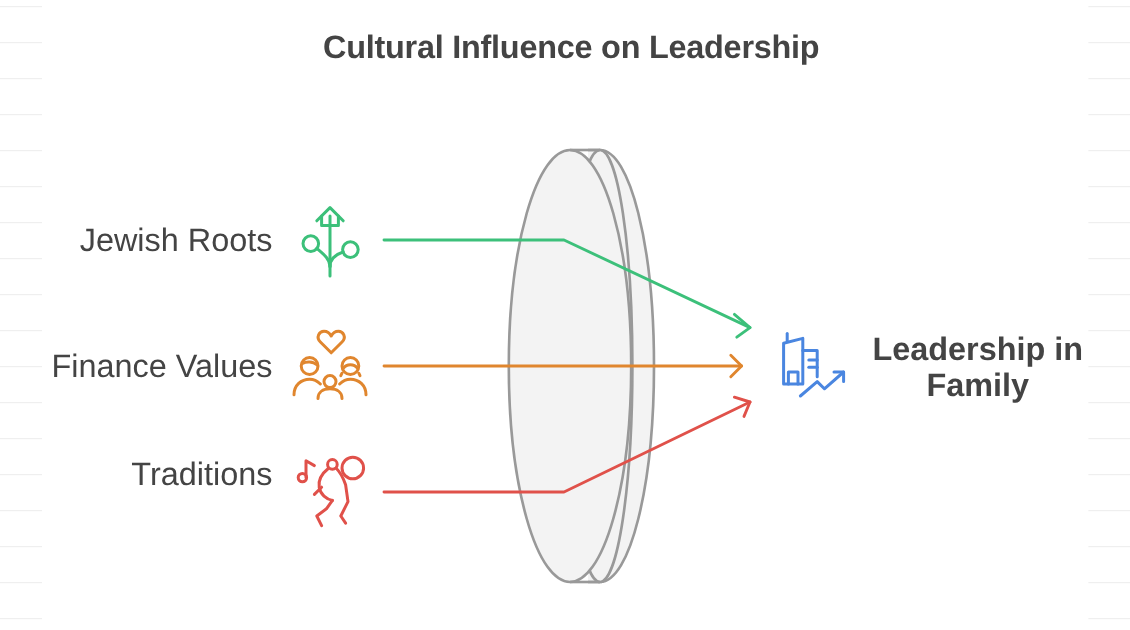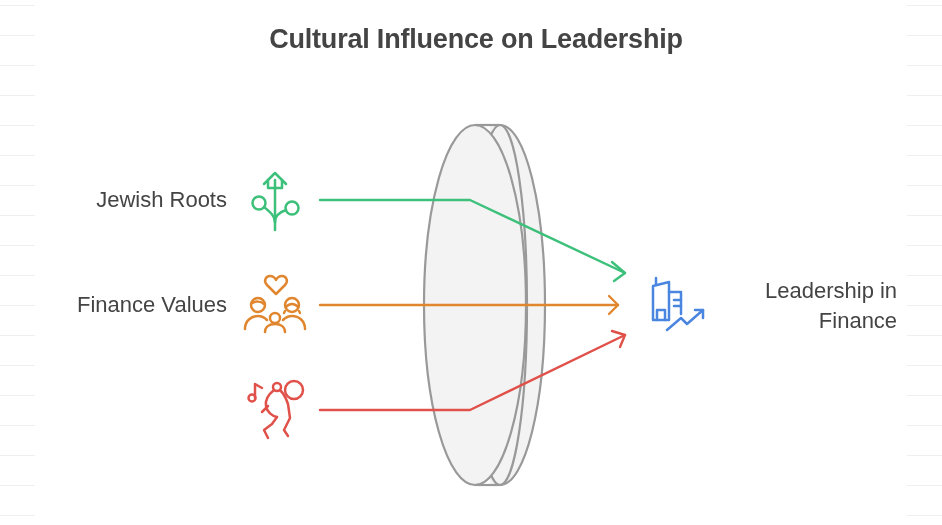--- a/index.html
+++ b/index.html
@@ -2,23 +2,23 @@
 <html><head>
 <meta charset="utf-8">
 <style>
   html, body { margin: 0; padding: 0; background: #ffffff; }
   body { width: 942px; height: 525px; position: relative; overflow: hidden; font-family: "Liberation Sans", sans-serif; }
   .edge-lines { position: absolute; top: 0; width: 35px; height: 525px; }
   .edge-left { left: 0; }
   .edge-right { right: 0; }
   .edge-lines div { position: absolute; left: 0; width: 100%; height: 1px; background: #efefef; }
   .title { position: absolute; left: 0; top: 24px; width: 952px; text-align: center; font-size: 27px; font-weight: bold; color: #444444; letter-spacing: -0.2px; }
-  .label { position: absolute; font-size: 22px; color: #444444; line-height: 30px; }
+  .label { position: absolute; font-size: 27px; color: #444444; line-height: 30px; }
   .label.left { text-align: right; right: 715px; }
-  .label.right { left: 765px; text-align: right; }
+  .label.right { left: 727px; text-align: center; font-weight: bold; }
   svg.canvas { position: absolute; left: 0; top: 0; }
   .icon { position: absolute; }
 </style>
 </head>
 <body>
 
 <div class="edge-lines edge-left">
   <div style="top:5px"></div>
     <div style="top:35px"></div>
     <div style="top:65px"></div>
@@ -84,25 +84,26 @@
 
   <g fill="none" stroke="#e0514a" stroke-width="2.4" stroke-linecap="round" stroke-linejoin="round">
     <polyline points="320,410 470,410 625,335"></polyline>
     <polyline points="612,331 625,335 620,347"></polyline>
   </g>
 </svg>
 
 <div class="label left" style="top:185px">Jewish Roots</div>
 <div class="label left" style="top:290px">Finance Values</div>
 <div class="label left" style="top:380px">
+  <div>Traditions</div>
 </div>
 
 <div class="label right" style="top:276px">
   <div>Leadership in</div>
-  <div>Finance</div>
+  <div>Family</div>
 </div>
 
 <svg class="icon" style="left:246px;top:168px" width="60" height="64" viewBox="0 0 60 64">
   <g fill="none" stroke="#3cc07a" stroke-width="2.5" stroke-linecap="round" stroke-linejoin="round">
     <polyline points="18,16 29,5 40,16"></polyline>
     <polyline points="22,12 22,20 36,20 36,12"></polyline>
     <line x1="29" y1="12" x2="29" y2="62"></line>
     <circle cx="13" cy="35" r="6.5"></circle>
     <circle cx="46" cy="40" r="6.5"></circle>
     <path d="M18,39 C24,44 29,48 29,54"></path>

